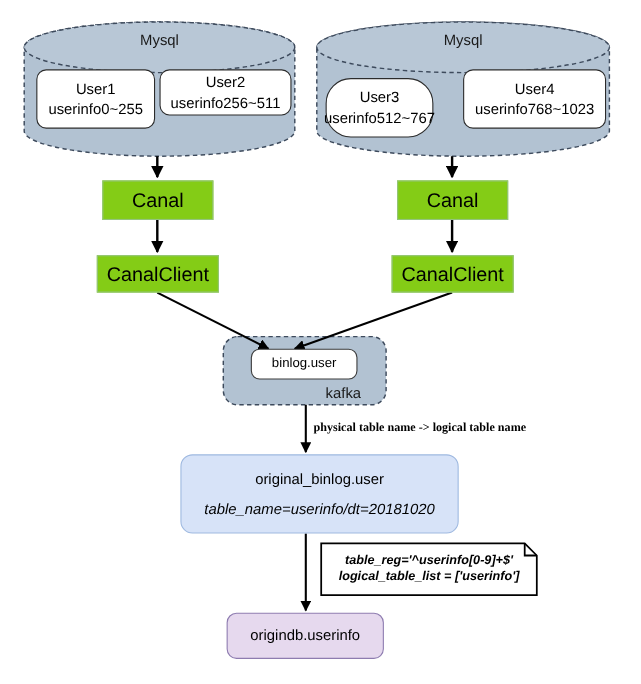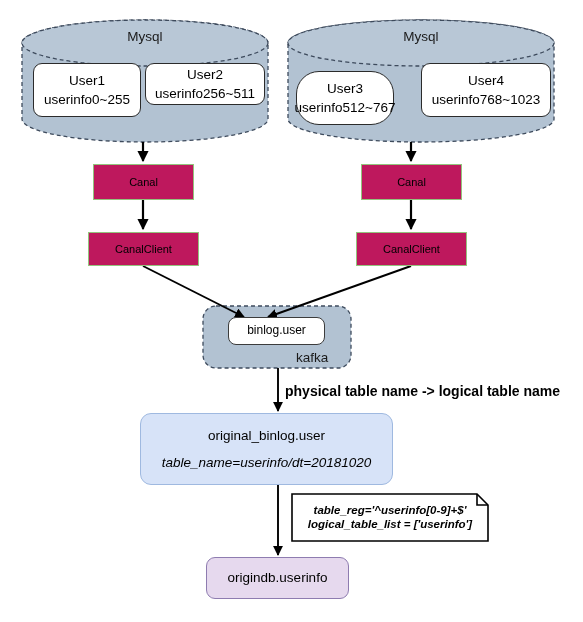--- a/index.html
+++ b/index.html
@@ -52,23 +52,23 @@
   .tablebox {
     background: #ffffff;
     border: 1.3px solid #2b2b2b;
     border-radius: 9px;
     font-size: 13.5px;
   }
   .tablebox .t1 { margin-bottom: 3px; }
 
   
   .greenbox {
-    background: #be185d;
+    background: #84cc16;
     border: 1.2px solid #93c47d;
-    font-size: 11px;
+    font-size: 18px;
   }
 
   
   .topicbox {
     background: #ffffff;
     border: 1.3px solid #3c3c3c;
     border-radius: 8px;
     font-size: 12px;
   }
   .kafka-label {
@@ -109,24 +109,25 @@
     flex-direction: column;
     align-items: center;
     justify-content: center;
     line-height: 1.35;
     background: #ffffff;
   }
 
   
   .edgelabel {
     position: absolute;
-    font-size: 14px;
+    font-size: 11px;
     font-weight: bold;
     color: #000000;
     white-space: nowrap;
+    font-family: Liberation Serif, serif;
   }
 </style>
 </head>
 <body>
 
 <div id="canvas">
 
   <svg class="layer" viewBox="0 0 583 622">
     <defs>
       <marker id="arrow" viewBox="0 0 10 10" refX="9" refY="5" markerWidth="5.2" markerHeight="5.2" orient="auto-start-reverse">
@@ -210,21 +211,21 @@
     <span class="txt">CanalClient</span>
   </div>
 
   <div class="node topicbox" style="left:228px; top:317px; width:97px; height:28px;">
     <span class="txt">binlog.user</span>
   </div>
   <div class="kafka-label" style="left:296px; top:350px;">kafka</div>
 
   <div class="edgelabel" style="left:285px; top:383px;">physical table name -&gt; logical table name</div>
 
-  <div class="node bluebox" style="left:140px; top:413px; width:253px; height:72px;">
+  <div class="node bluebox" style="left:164px; top:413px; width:253px; height:72px;">
     <span class="txt t1">original_binlog.user</span>
     <span class="txt t2">table_name=userinfo/dt=20181020</span>
   </div>
 
   <div class="notebox" style="left:292px; top:494px; width:196px; height:47px; background:transparent;">
     <span class="txt">table_reg='^userinfo[0-9]+$'</span>
     <span class="txt">logical_table_list = ['userinfo']</span>
   </div>
 
   <div class="node purplebox" style="left:206px; top:557px; width:143px; height:42px;">

